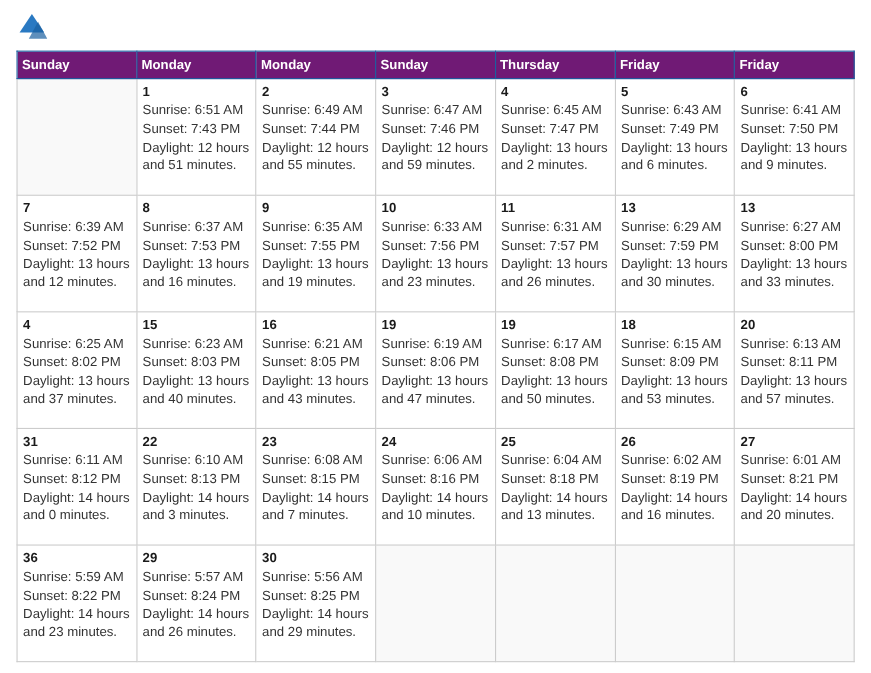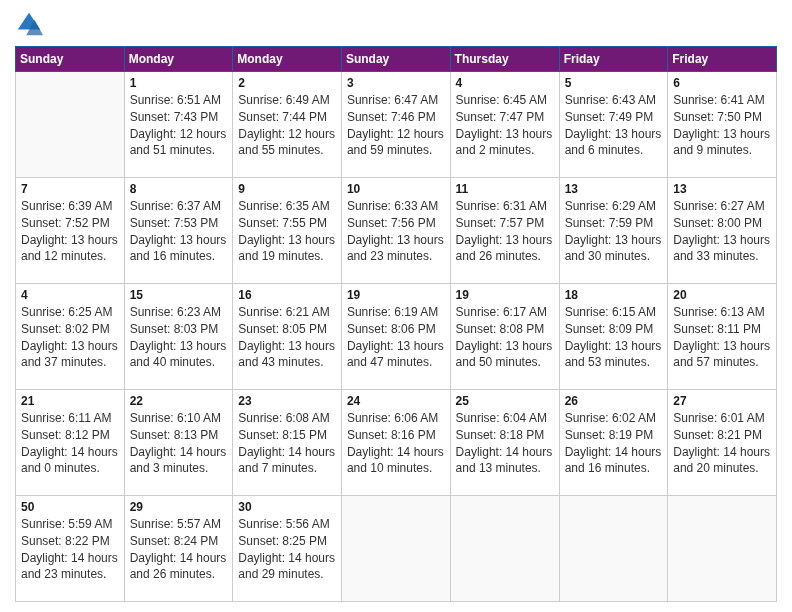--- a/index.html
+++ b/index.html
@@ -211,21 +211,21 @@
             <span class="day-number">18</span>
             <div class="day-info">Sunrise: 6:15 AM<br>Sunset: 8:09 PM<br>Daylight: 13 hours<br>and 53 minutes.</div>
           </td>
           <td>
             <span class="day-number">20</span>
             <div class="day-info">Sunrise: 6:13 AM<br>Sunset: 8:11 PM<br>Daylight: 13 hours<br>and 57 minutes.</div>
           </td>
         </tr>
         <tr class="row-shaded">
           <td>
-            <span class="day-number">21</span>
+            <span class="day-number">31</span>
             <div class="day-info">Sunrise: 6:11 AM<br>Sunset: 8:12 PM<br>Daylight: 14 hours<br>and 0 minutes.</div>
           </td>
           <td>
             <span class="day-number">22</span>
             <div class="day-info">Sunrise: 6:10 AM<br>Sunset: 8:13 PM<br>Daylight: 14 hours<br>and 3 minutes.</div>
           </td>
           <td>
             <span class="day-number">23</span>
             <div class="day-info">Sunrise: 6:08 AM<br>Sunset: 8:15 PM<br>Daylight: 14 hours<br>and 7 minutes.</div>
           </td>
@@ -241,21 +241,21 @@
             <span class="day-number">26</span>
             <div class="day-info">Sunrise: 6:02 AM<br>Sunset: 8:19 PM<br>Daylight: 14 hours<br>and 16 minutes.</div>
           </td>
           <td>
             <span class="day-number">27</span>
             <div class="day-info">Sunrise: 6:01 AM<br>Sunset: 8:21 PM<br>Daylight: 14 hours<br>and 20 minutes.</div>
           </td>
         </tr>
         <tr>
           <td>
-            <span class="day-number">50</span>
+            <span class="day-number">36</span>
             <div class="day-info">Sunrise: 5:59 AM<br>Sunset: 8:22 PM<br>Daylight: 14 hours<br>and 23 minutes.</div>
           </td>
           <td>
             <span class="day-number">29</span>
             <div class="day-info">Sunrise: 5:57 AM<br>Sunset: 8:24 PM<br>Daylight: 14 hours<br>and 26 minutes.</div>
           </td>
           <td>
             <span class="day-number">30</span>
             <div class="day-info">Sunrise: 5:56 AM<br>Sunset: 8:25 PM<br>Daylight: 14 hours<br>and 29 minutes.</div>
           </td>

